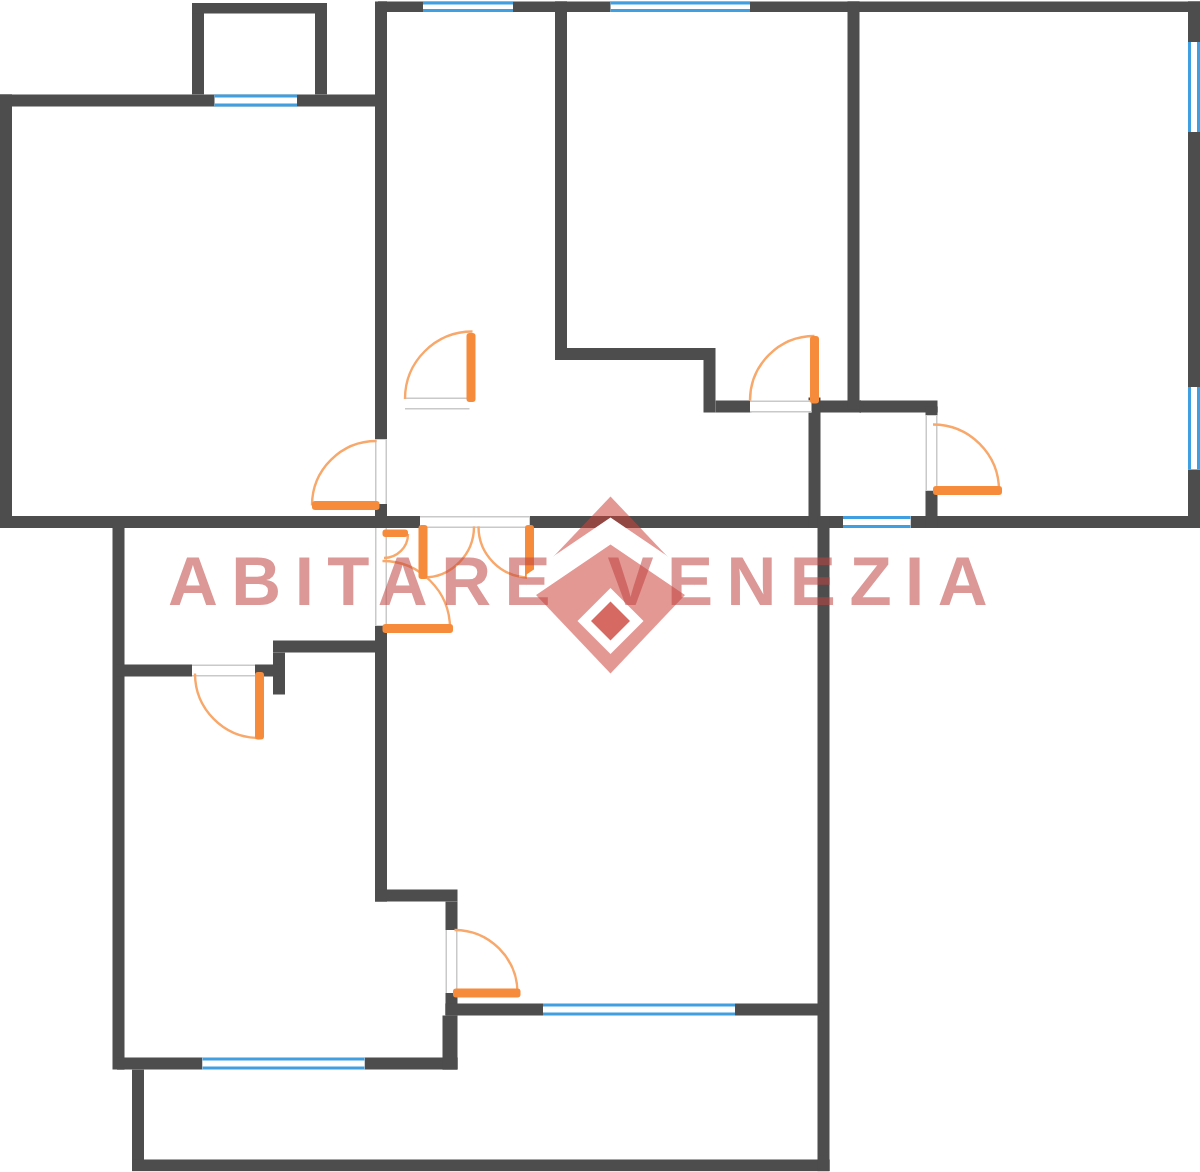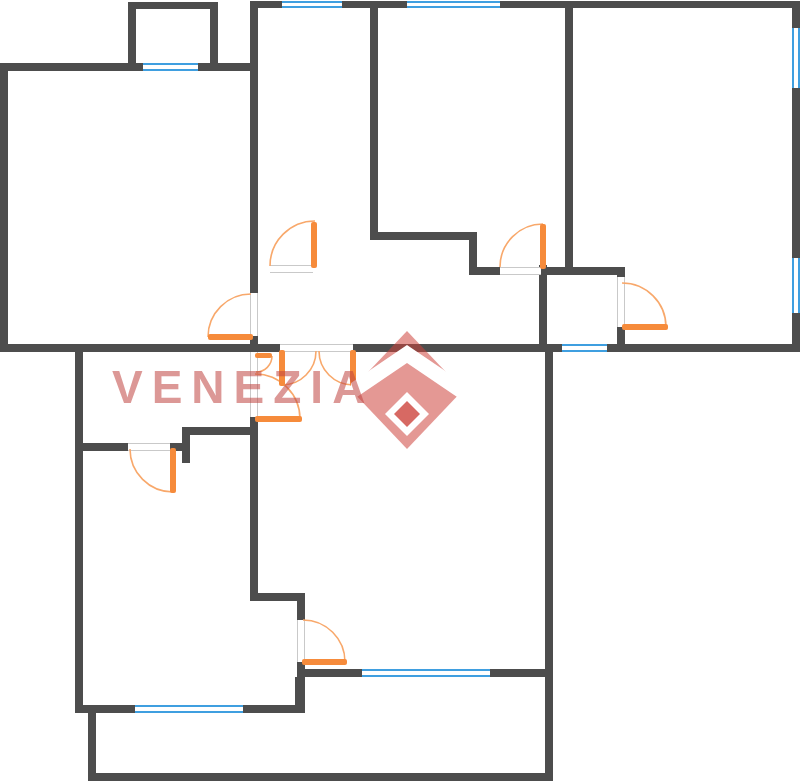--- a/index.html
+++ b/index.html
@@ -33,21 +33,22 @@
       <path d="M 353 385 A 34 34 0 0 1 319 351" fill="none" stroke="#f8a86b" stroke-width="1.6"></path>
       <path d="M 130 449 A 43 43 0 0 0 173 492" fill="none" stroke="#f8a86b" stroke-width="1.6"></path>
       <path d="M 303 620 A 42 42 0 0 1 345 662" fill="none" stroke="#f8a86b" stroke-width="1.6"></path>
     </svg>
   <svg id="logo" width="112" height="120" viewBox="0 0 112 120" style="left: 351px; top: 330px;">
       <polygon points="56,1 112,60 56,119 0,60" fill="rgba(205,68,60,0.55)"></polygon>
       <polygon points="0,53 56,15 112,53 112,71 56,33 0,71" fill="#ffffff"></polygon>
       <polygon points="56,62 78,84 56,106 34,84" fill="#ffffff"></polygon>
       <polygon points="56,71 69,84 56,97 43,84" fill="rgba(205,68,60,0.8)"></polygon>
     </svg>
-  <div class="wm-word" id="wm1" style="left: 112px; top: 360px; color: rgba(191, 68, 64, 0.55);">VENEZIA</div>
+  <div class="wm-word" id="wm1" style="left: 112px; top: 360px; color: rgba(191, 68, 64, 0.55);">ABITARE</div>
+  <div class="wm-word" id="wm2" style="left: 405px; top: 360px; color: rgba(191, 68, 64, 0.55);">VENEZIA</div>
 <div class="wall" style="left: 128px; top: 2px; width: 8px; height: 61px;"></div>
     <div class="wall" style="left: 128px; top: 2px; width: 90px; height: 7px;"></div>
     <div class="wall" style="left: 210px; top: 2px; width: 8px; height: 61px;"></div>
     <div class="wall" style="left: 0px; top: 63px; width: 255px; height: 8px;"></div>
     <div class="wall" style="left: 0px; top: 63px; width: 8px; height: 289px;"></div>
     <div class="wall" style="left: 0px; top: 344px; width: 280px; height: 8px;"></div>
     <div class="wall" style="left: 353px; top: 344px; width: 209px; height: 8px;"></div>
     <div class="wall" style="left: 607px; top: 344px; width: 193px; height: 8px;"></div>
     <div class="wall" style="left: 250px; top: 1px; width: 8px; height: 292px;"></div>
     <div class="wall" style="left: 250px; top: 336px; width: 8px; height: 16px;"></div>

